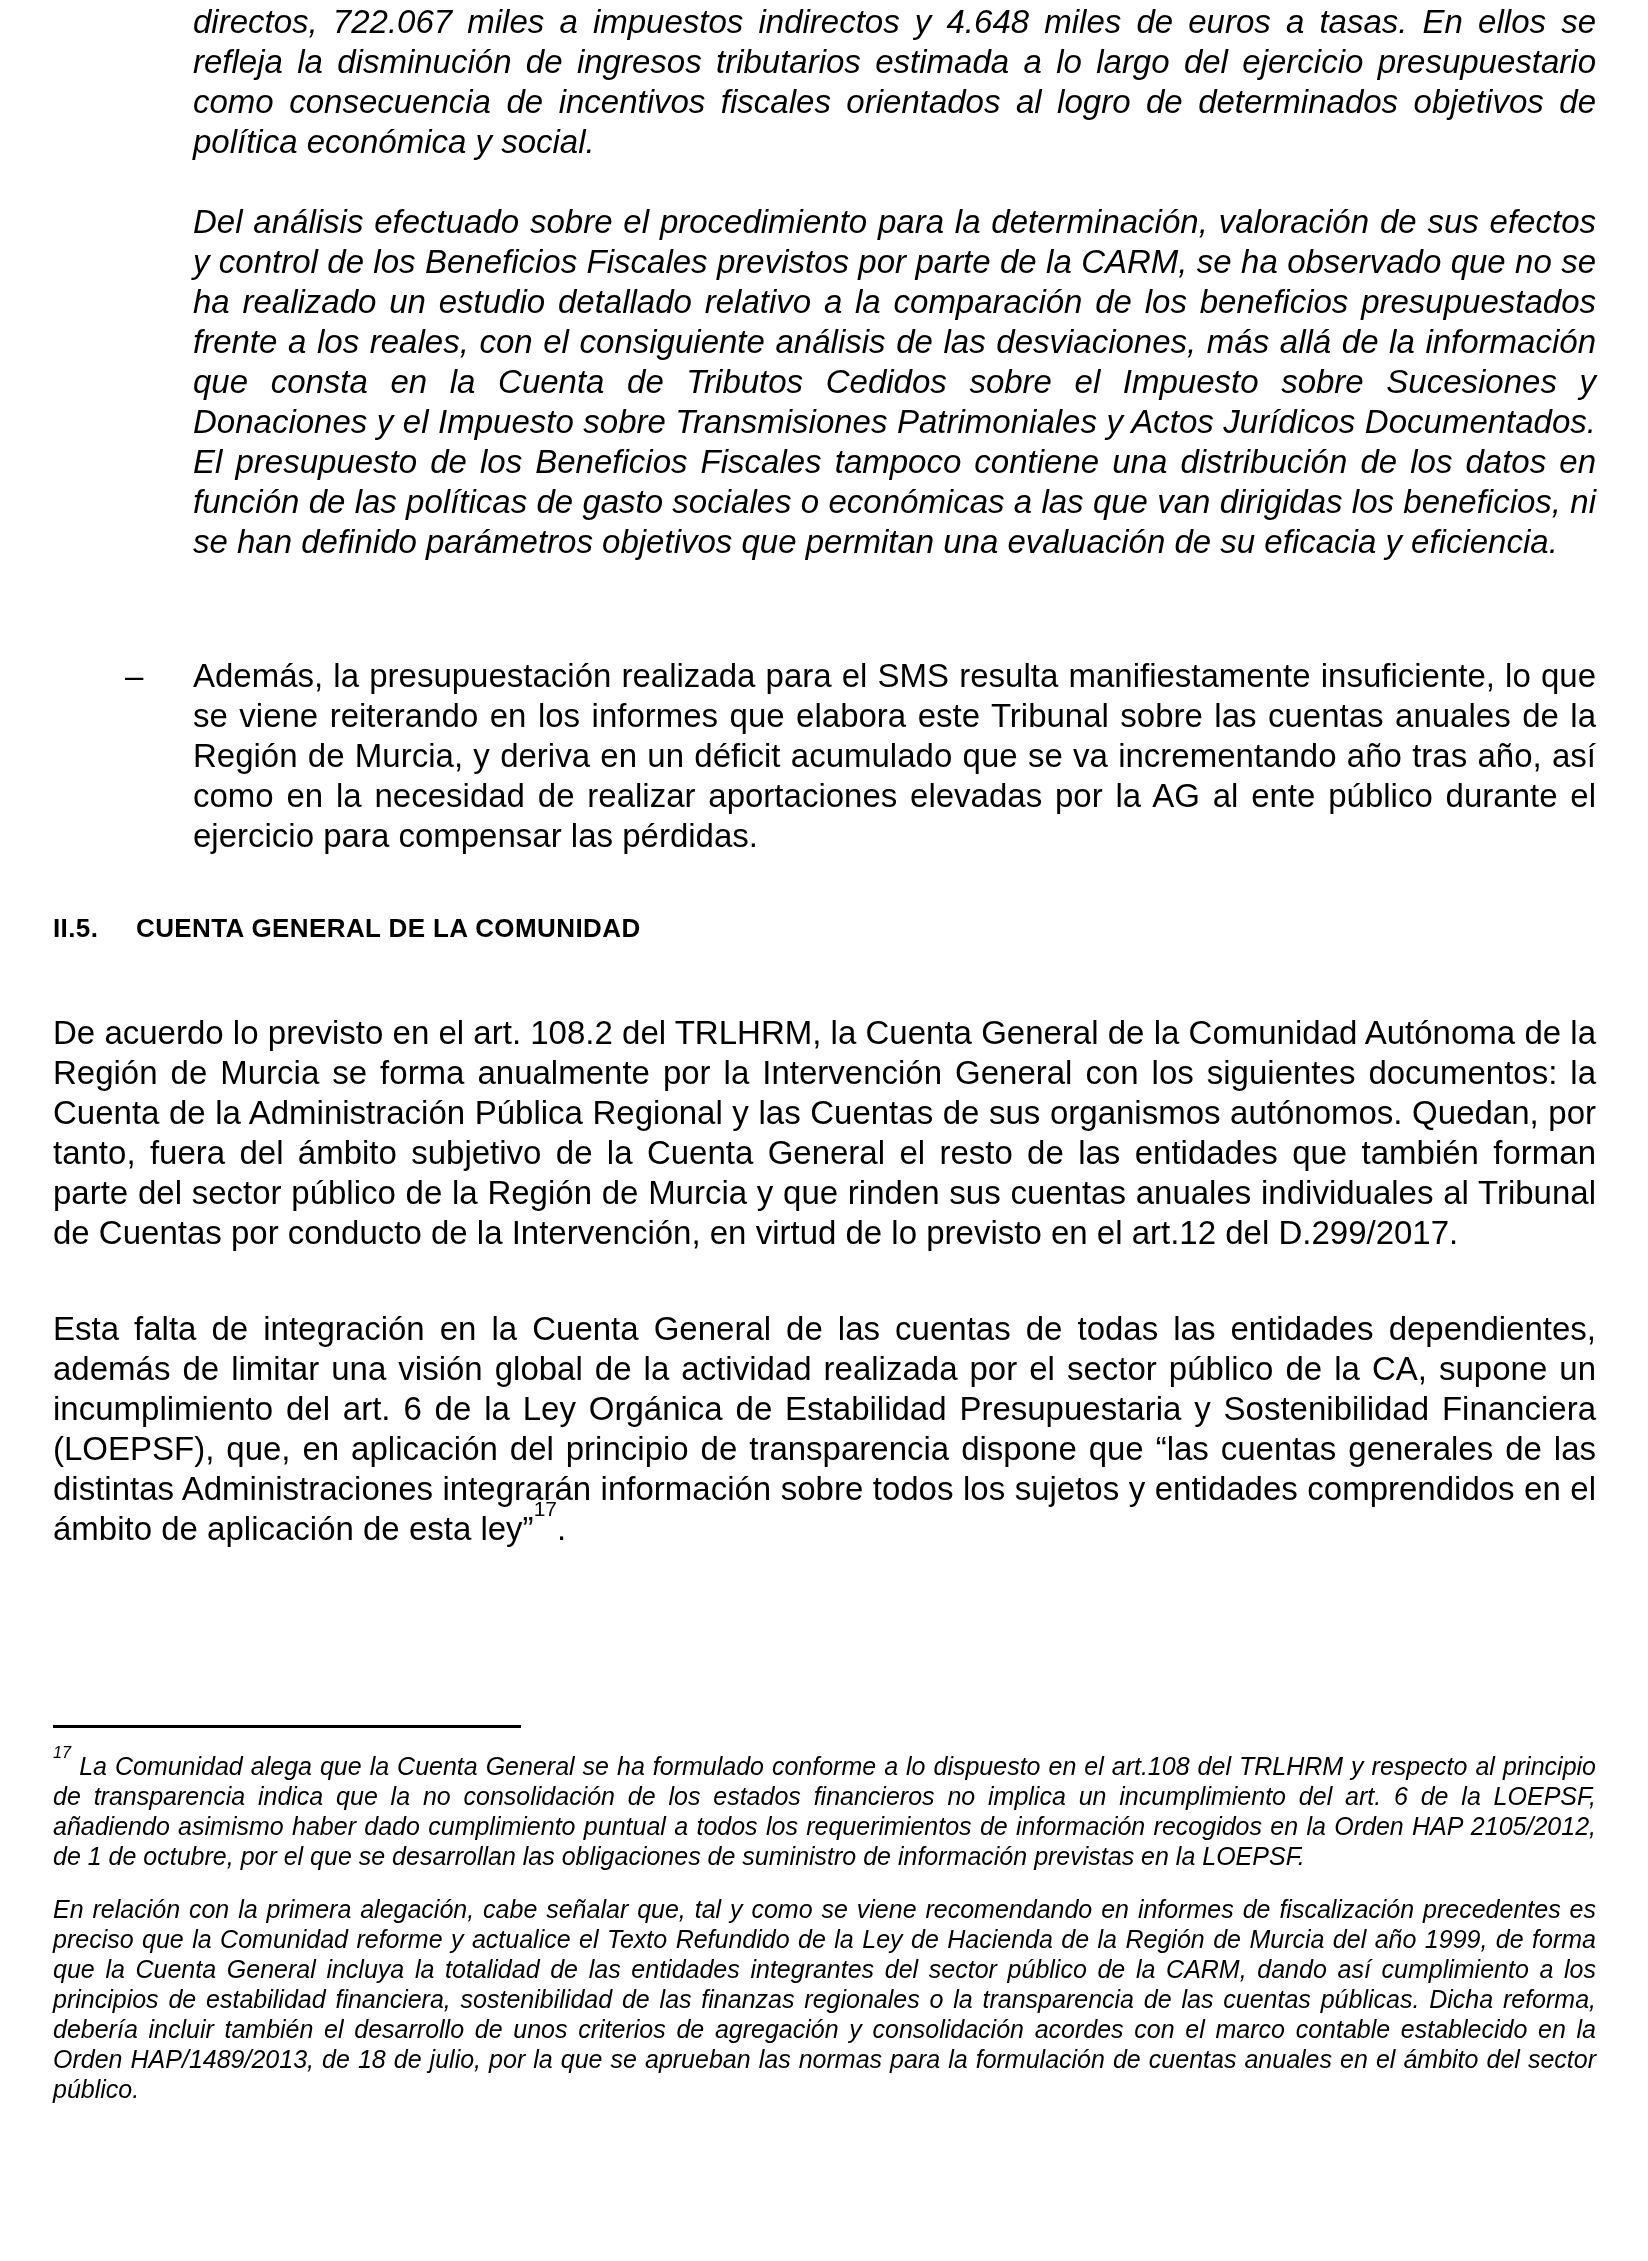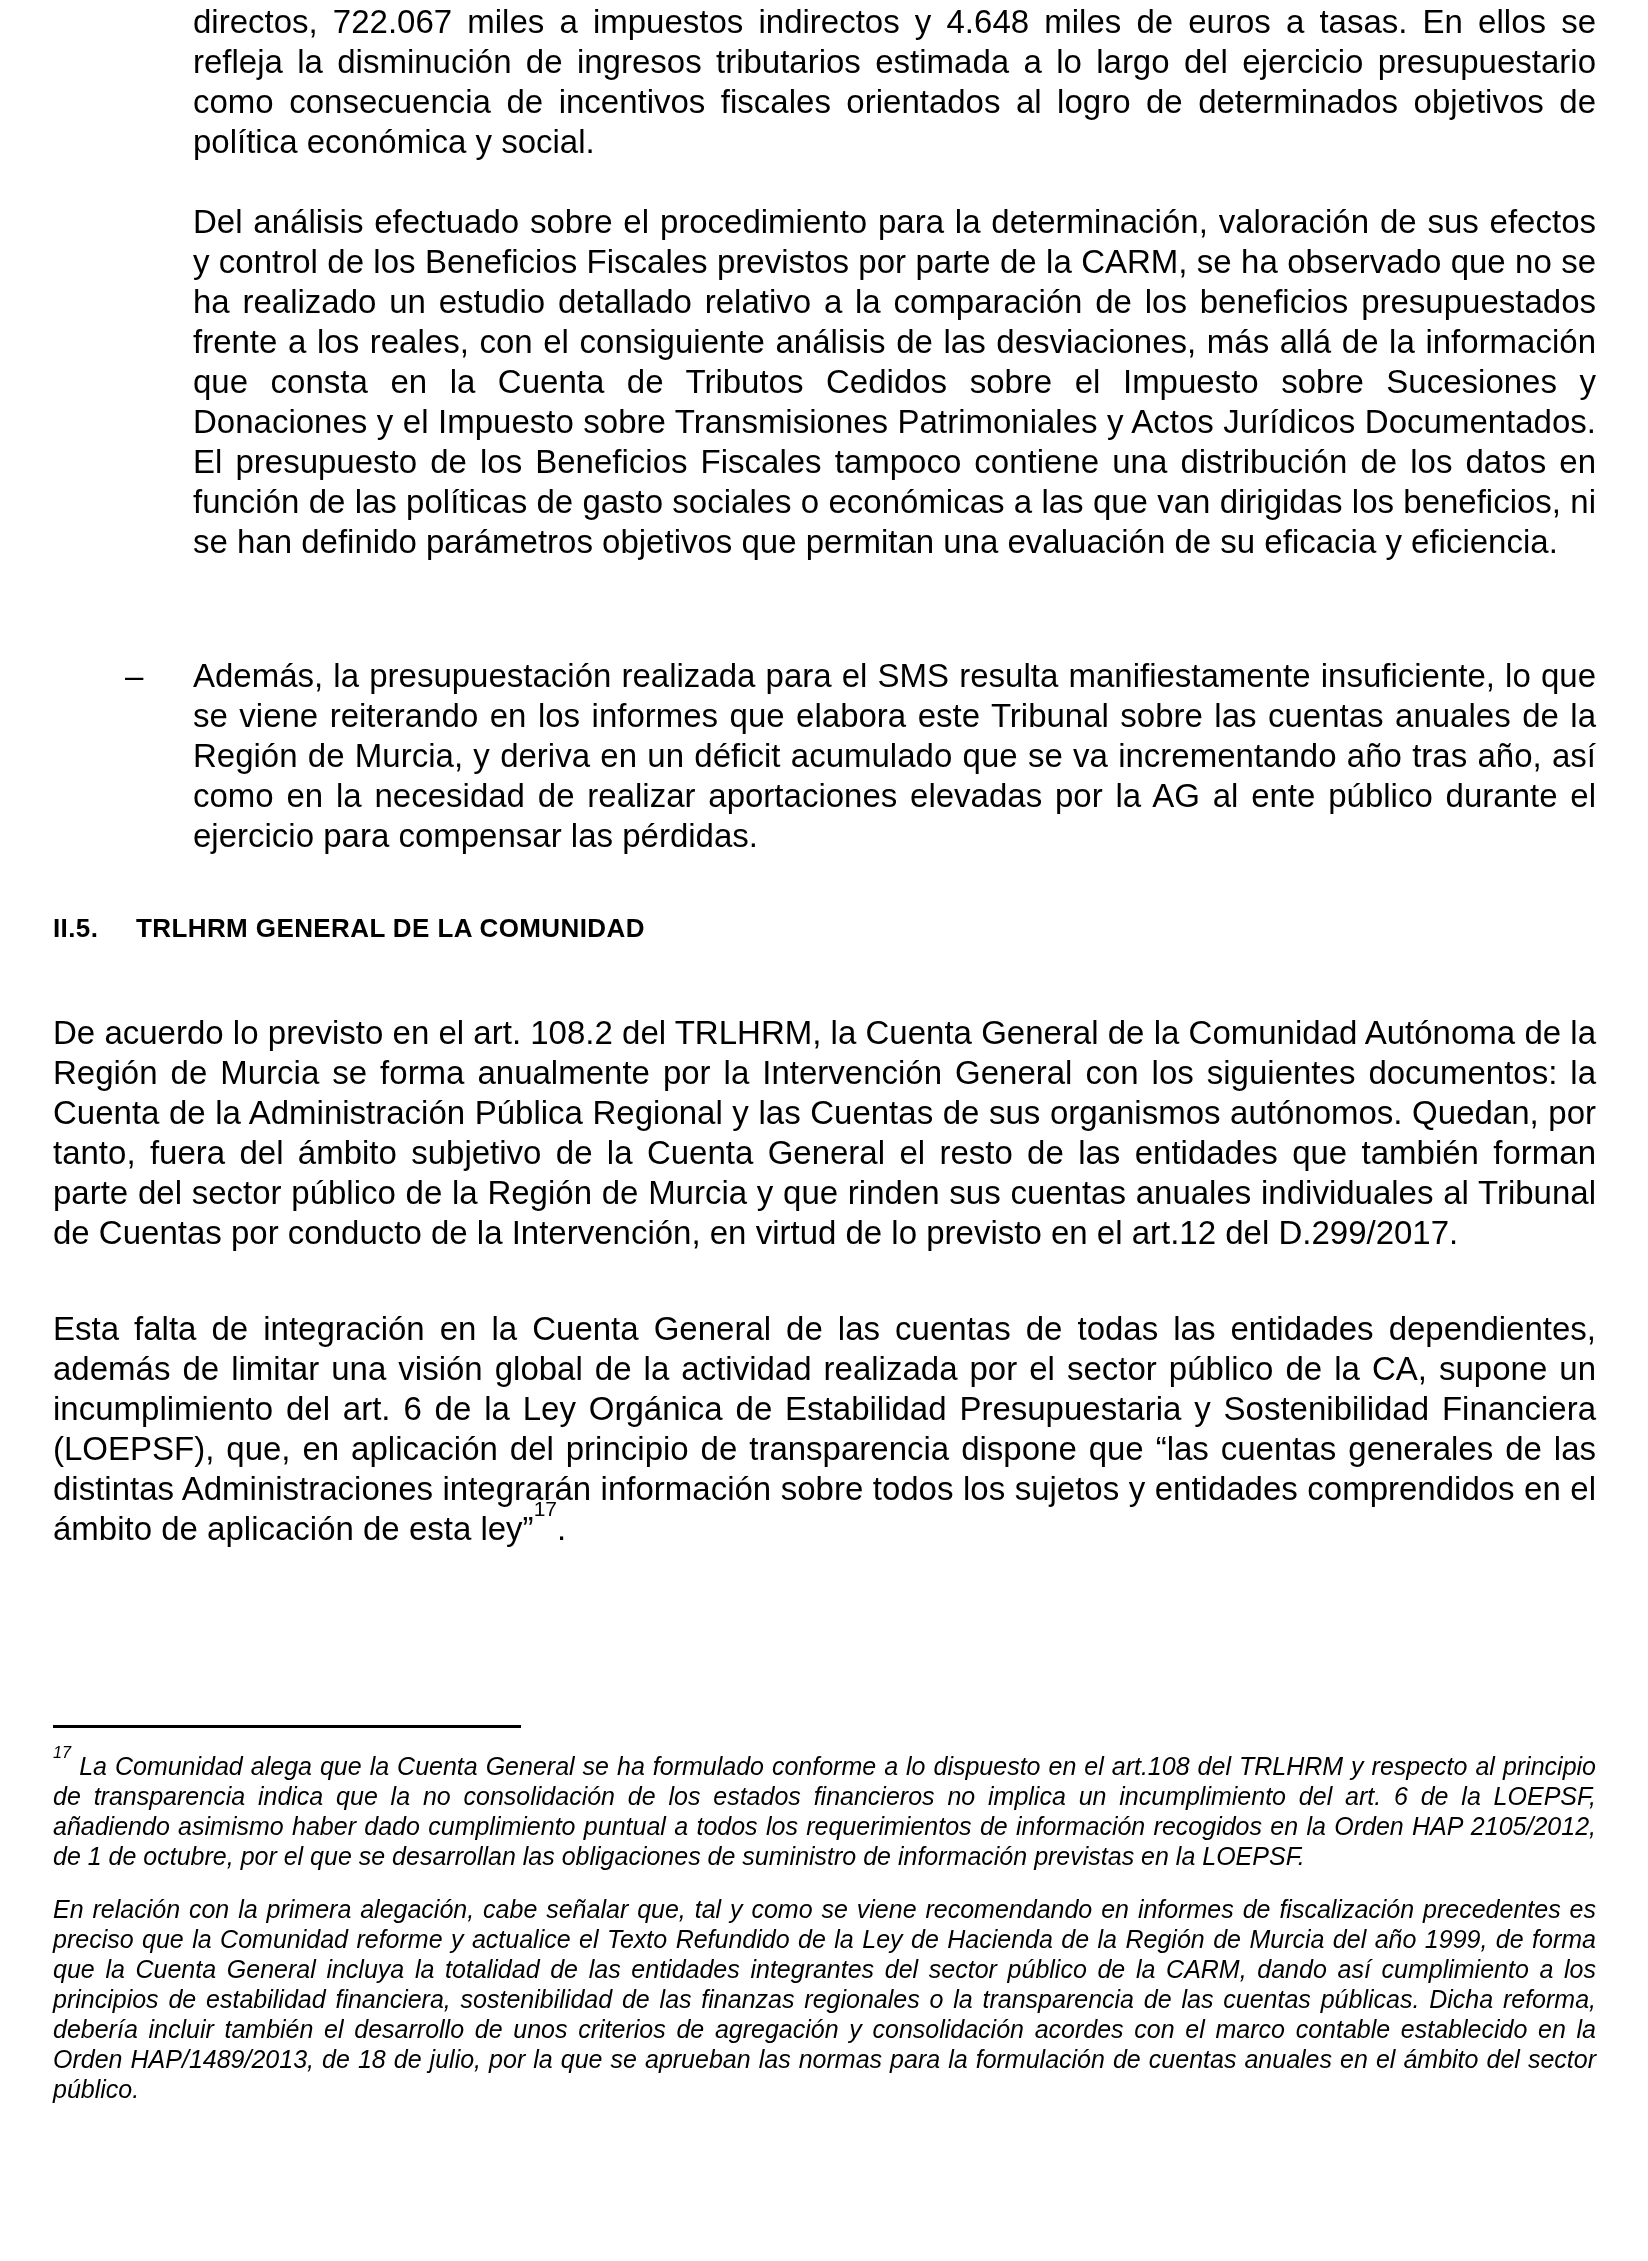--- a/index.html
+++ b/index.html
@@ -19,21 +19,21 @@
   }
   .content {
     padding: 1.6px 53px 0 53px;
   }
   .body {
     margin: 0;
     font-size: 33px;
     line-height: 40px;
     text-align: justify;
   }
-  .indent { margin-left: 140px; }
+  .indent { margin-left: 140px; font-style: italic; }
   .gap-line { margin-top: 40px; }
   .bullet-item {
     position: relative;
     margin-top: 94px;
     margin-left: 140px;
   }
   .dash {
     position: absolute;
     left: -68px;
     top: 0;
@@ -93,21 +93,21 @@
 
     <p class="body indent gap-line">Del análisis efectuado sobre el procedimiento para la determinación, valoración de sus efectos y control de los Beneficios Fiscales previstos por parte de la CARM, se ha observado que no se ha realizado un estudio detallado relativo a la comparación de los beneficios presupuestados frente a los reales, con el consiguiente análisis de las desviaciones, más allá de la información que consta en la Cuenta de Tributos Cedidos sobre el Impuesto sobre Sucesiones y Donaciones y el Impuesto sobre Transmisiones Patrimoniales y Actos Jurídicos Documentados. El presupuesto de los Beneficios Fiscales tampoco contiene una distribución de los datos en función de las políticas de gasto sociales o económicas a las que van dirigidas los beneficios, ni se han definido parámetros objetivos que permitan una evaluación de su eficacia y eficiencia.</p>
 
     <div class="bullet-item">
       <span class="dash">–</span>
       <p class="body">Además, la presupuestación realizada para el SMS resulta manifiestamente insuficiente, lo que se viene reiterando en los informes que elabora este Tribunal sobre las cuentas anuales de la Región de Murcia, y deriva en un déficit acumulado que se va incrementando año tras año, así como en la necesidad de realizar aportaciones elevadas por la AG al ente público durante el ejercicio para compensar las pérdidas.</p>
     </div>
 
     <h2 class="heading">
       <span class="h-num">II.5.</span>
-      <span class="h-title">TRLHRM GENERAL DE LA COMUNIDAD</span>
+      <span class="h-title">CUENTA GENERAL DE LA COMUNIDAD</span>
     </h2>
 
     <p class="body after-heading">De acuerdo lo previsto en el art. 108.2 del TRLHRM, la Cuenta General de la Comunidad Autónoma de la Región de Murcia se forma anualmente por la Intervención General con los siguientes documentos: la Cuenta de la Administración Pública Regional y las Cuentas de sus organismos autónomos. Quedan, por tanto, fuera del ámbito subjetivo de la Cuenta General el resto de las entidades que también forman parte del sector público de la Región de Murcia y que rinden sus cuentas anuales individuales al Tribunal de Cuentas por conducto de la Intervención, en virtud de lo previsto en el art.12 del D.299/2017.</p>
 
     <p class="body para-gap"><span>Esta falta de integración en la Cuenta General de las cuentas de todas las entidades dependientes, además de limitar una visión global de la actividad realizada por el sector público de la CA, supone un incumplimiento del art. 6 de la Ley Orgánica de Estabilidad Presupuestaria y Sostenibilidad Financiera (LOEPSF), que, en aplicación del principio de transparencia dispone que “las cuentas generales de las distintas Administraciones integrarán información sobre todos los sujetos y entidades comprendidos en el ámbito de aplicación de esta ley”</span><sup class="sup-ref">17</sup><span>.</span></p>
   </div>
 
   <div class="footnotes">
     <div class="fn-separator"></div>
 

